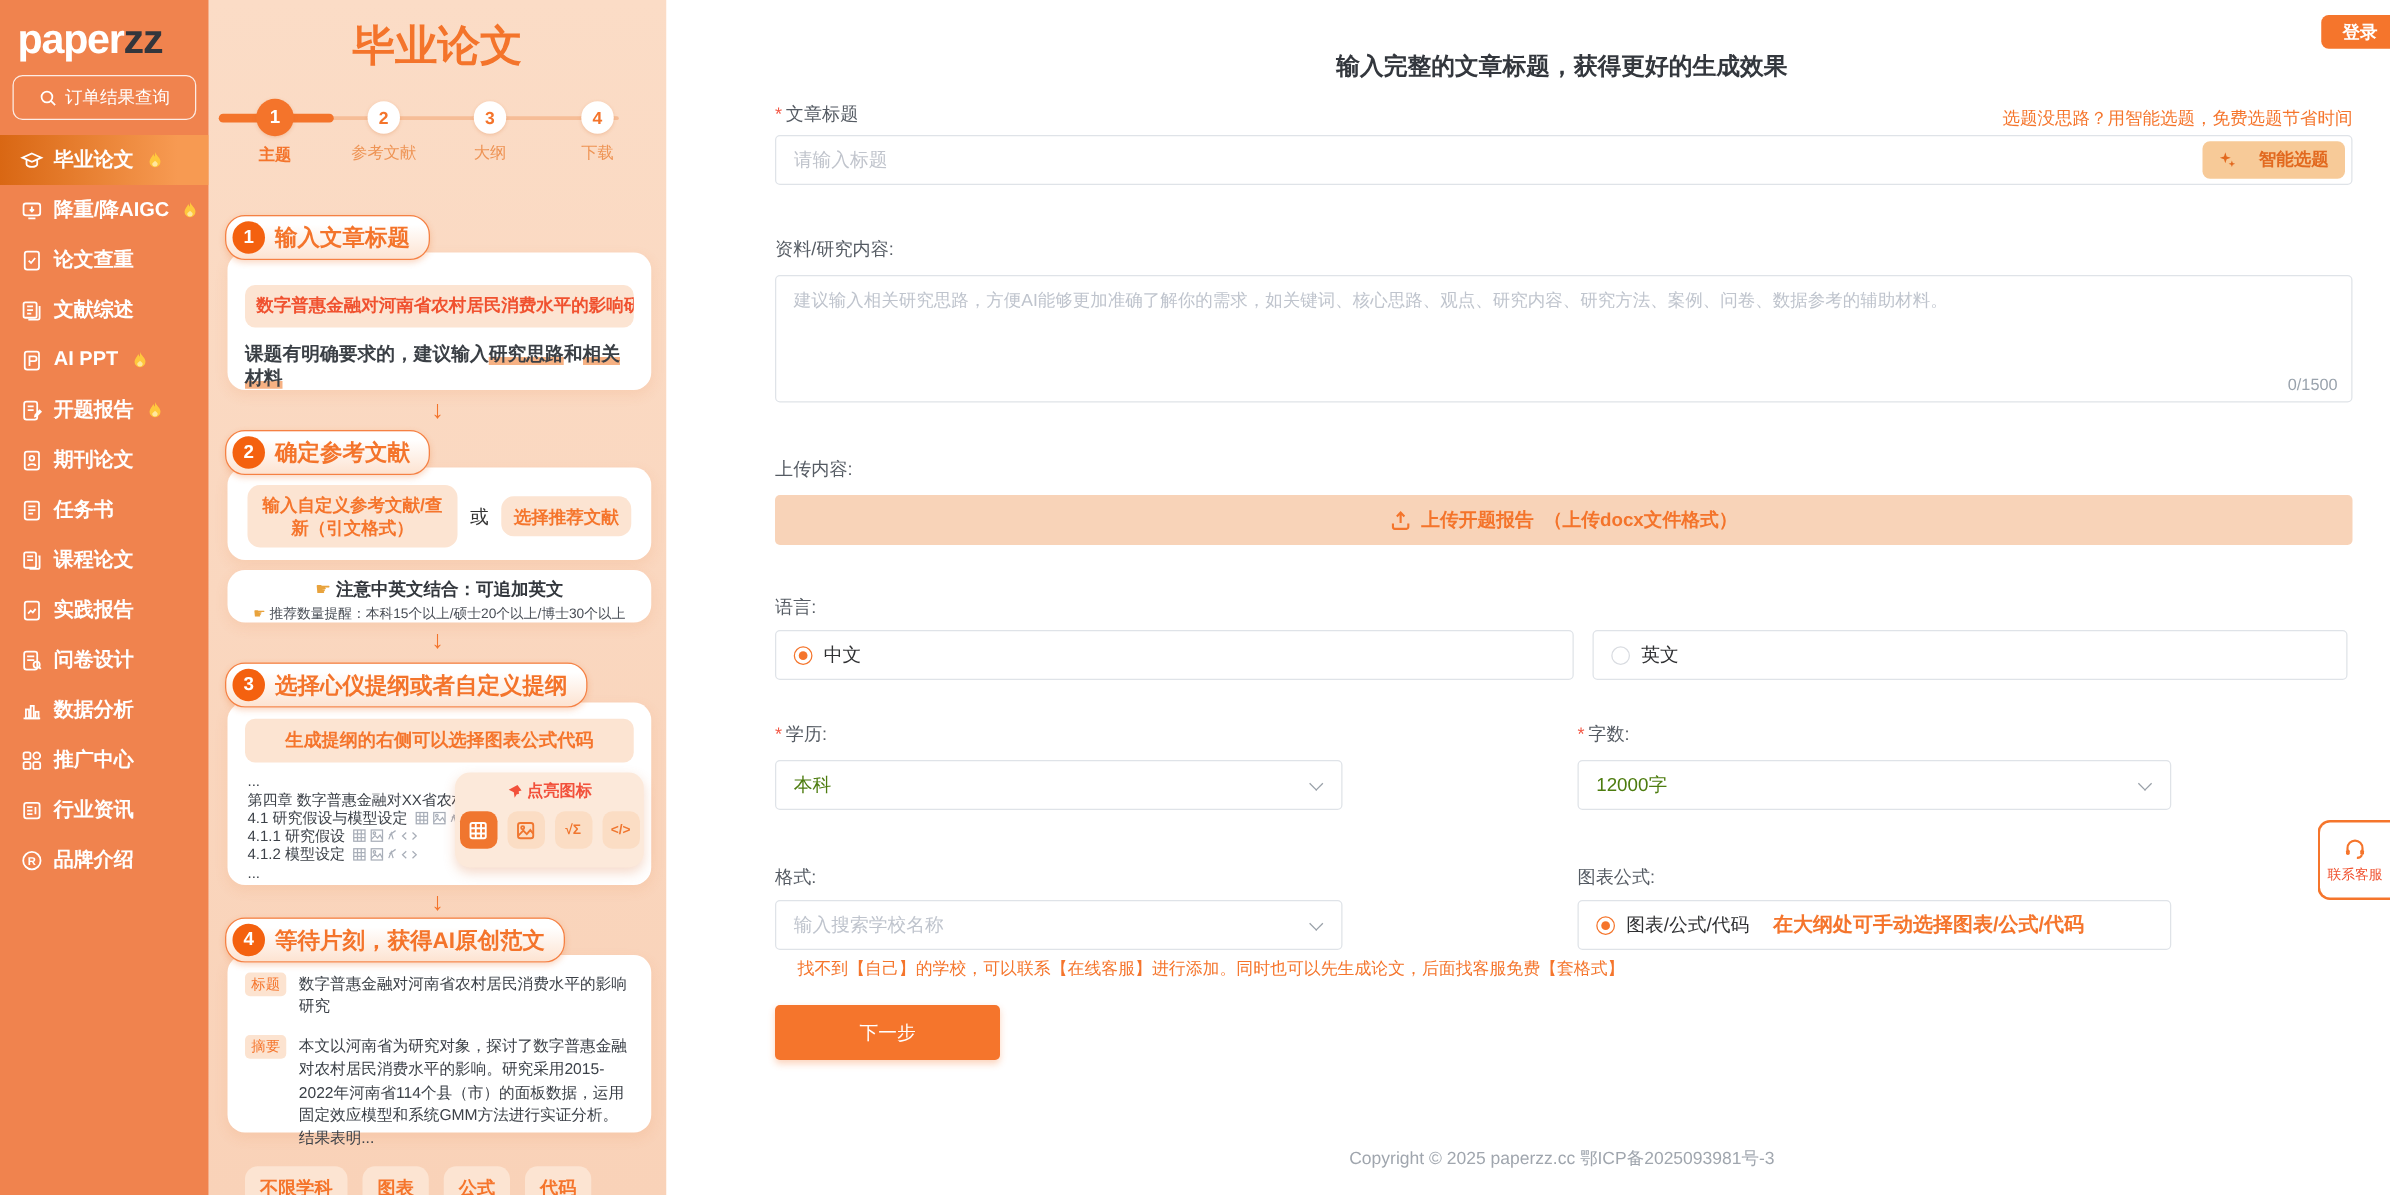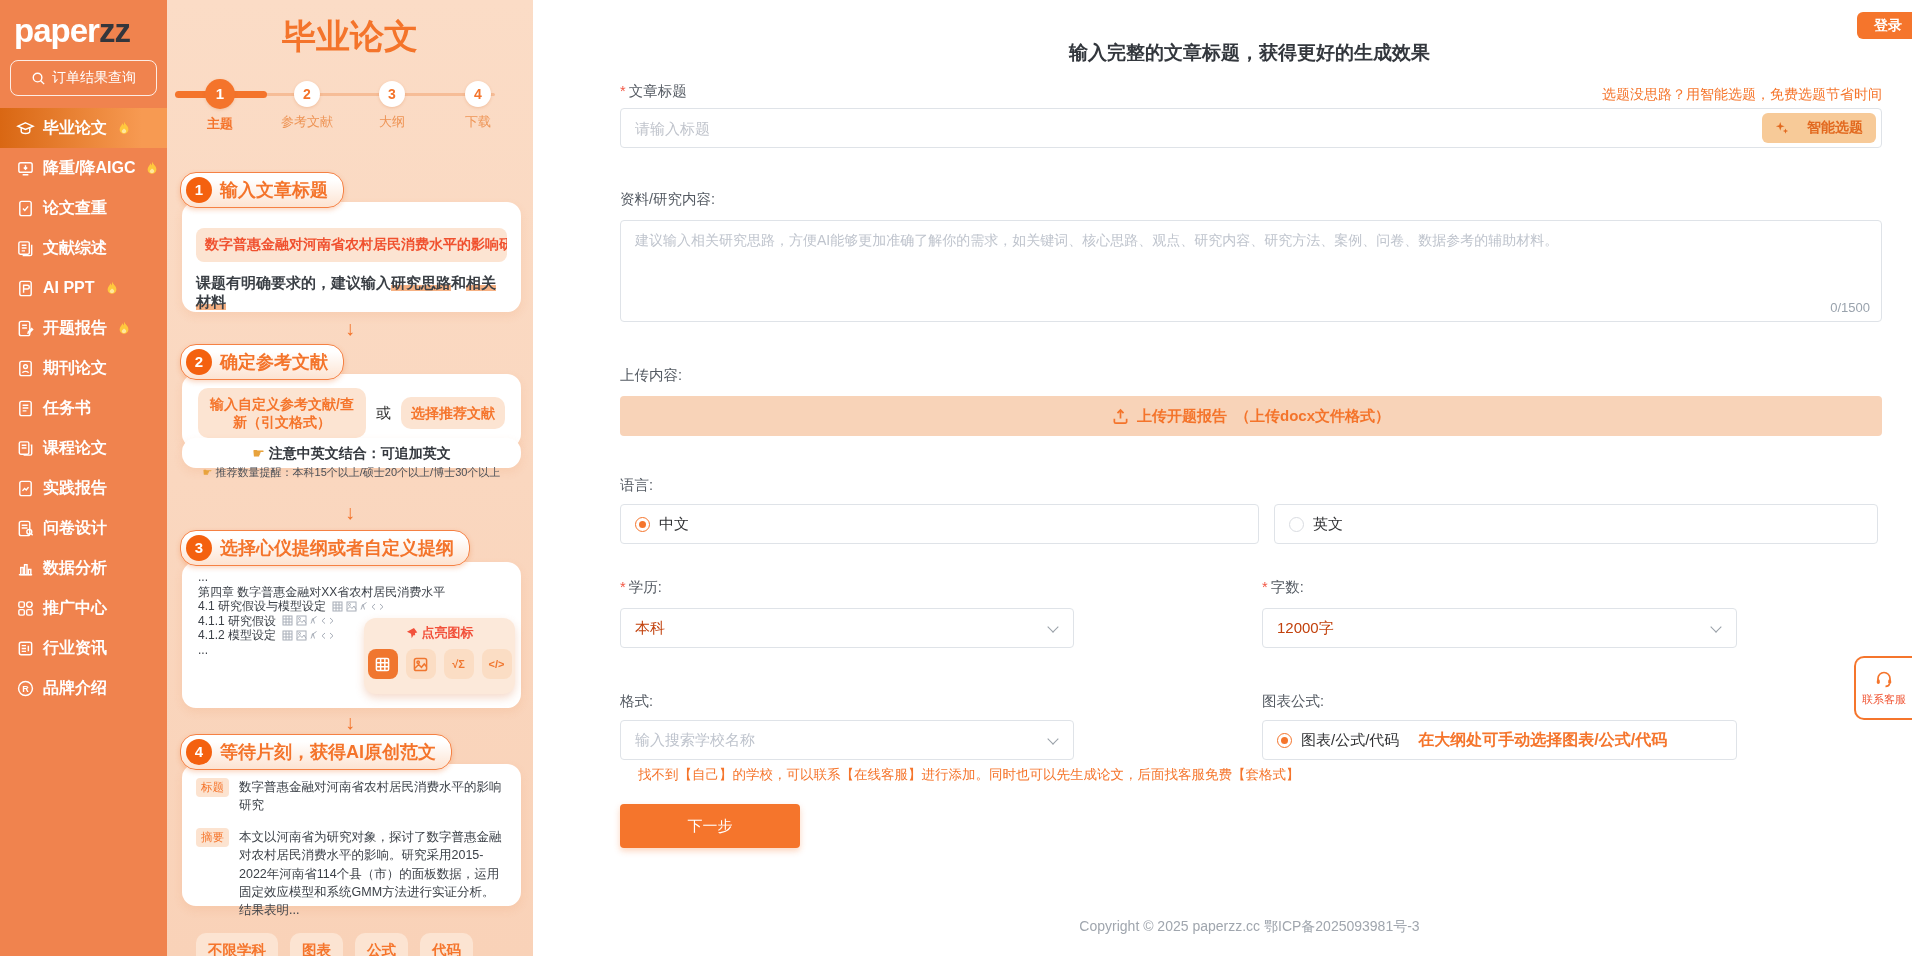--- a/index.html
+++ b/index.html
@@ -93,21 +93,21 @@
   .ta-counter { position:absolute; right:12px; bottom:7px; font-size:13px; color:#9AA3AD; }
   .upload-bar { position:absolute; top:396px; left:60px; width:1262px; height:40px; background:#F8D3B8; border-radius:4px; border:none;
     display:flex; align-items:center; justify-content:center; gap:8px; color:#F4742B; font-size:15px; font-weight:700; cursor:pointer; }
   .upload-suffix { font-weight:700; }
   .opt-box { position:absolute; height:40px; border:1px solid #DFE3E8; border-radius:4px; background:#fff; display:flex; align-items:center;
     gap:9px; padding:0 14px; font-size:15px; color:#303133; cursor:pointer; }
   .radio { width:15px; height:15px; border-radius:50%; border:1.5px solid #D9DCE1; position:relative; flex:0 0 auto; }
   .radio.on { border-color:#F5752C; }
   .radio.on::after { content:""; position:absolute; left:3px; top:3px; width:7px; height:7px; border-radius:50%; background:#F5752C; }
   .select { position:absolute; height:40px; border:1px solid #DFE3E8; border-radius:4px; background:#fff; display:flex; align-items:center;
-    padding:0 34px 0 14px; font-size:15px; color:#c2410c; cursor:pointer; }
+    padding:0 34px 0 14px; font-size:15px; color:#4d7c0f; cursor:pointer; }
   .select .chev { position:absolute; right:16px; top:14px; width:8px; height:8px; border-right:1.5px solid #99A0A8; border-bottom:1.5px solid #99A0A8; transform:rotate(45deg); }
   .select.ph { color:#BFC4CD; }
   .format-note { position:absolute; top:766px; left:78px; color:#F5752C; font-size:13.5px; }
   .chart-hint { color:#F5752C; font-size:16px; font-weight:800; margin-left:10px; }
   .next-btn { position:absolute; top:804px; left:60px; width:180px; height:44px; background:#F5752C; color:#fff; border:none; border-radius:4px;
     font-size:15px; cursor:pointer; box-shadow:0 3px 6px rgba(245,117,44,.3); }
   .footer { position:absolute; top:918px; left:0; width:100%; text-align:center; color:#A0A6AE; font-size:14px; }
 
   .service { position:absolute; right:0; top:656px; width:58px; height:64px; background:#fff; border:2px solid #F5752C; border-right:none;
     border-radius:10px 0 0 10px; display:flex; flex-direction:column; align-items:center; justify-content:center; gap:3px;
@@ -299,31 +299,32 @@
       <span class="chip-num">2</span>
       <span class="chip-title">确定参考文献</span>
     </div>
     <div class="card" style="top:374px; height:74px;">
       <div class="ref-row">
         <div class="ref-pill" style="width:168px">输入自定义参考文献/查新（引文格式）</div>
         <span class="or-text">或</span>
         <div class="ref-pill">选择推荐文献</div>
       </div>
     </div>
-    <div class="card note-card" style="top:438px; height:30px;">
+    <div class="card note-card" style="top:456px; height:42px;">
       <div class="note1"><span class="hand">☛</span> <span>注意中英文结合：可追加英文</span></div>
       <div class="note2"><span class="hand">☛</span> <span>推荐数量提醒：本科15个以上/硕士20个以上/博士30个以上</span></div>
     </div>
     <div class="arrow-down" style="top:502px"></div>
 
     <div class="chip" style="top:530px">
       <span class="chip-num">3</span>
       <span class="chip-title">选择心仪提纲或者自定义提纲</span>
     </div>
     <div class="card" style="top:562px; height:146px;">
+      <div class="hint-pill">生成提纲的右侧可以选择图表公式代码</div>
       <div class="outline">
         <div class="outline-row">
             <span>...</span>
           </div>
         <div class="outline-row">
             <span>第四章 数字普惠金融对XX省农村居民消费水平</span>
           </div>
         <div class="outline-row">
             <span>4.1 研究假设与模型设定</span>
           <svg class="mini-icons" width="52" height="11" viewBox="0 0 52 11" fill="none" stroke="#A8AEB8" stroke-width="1">

